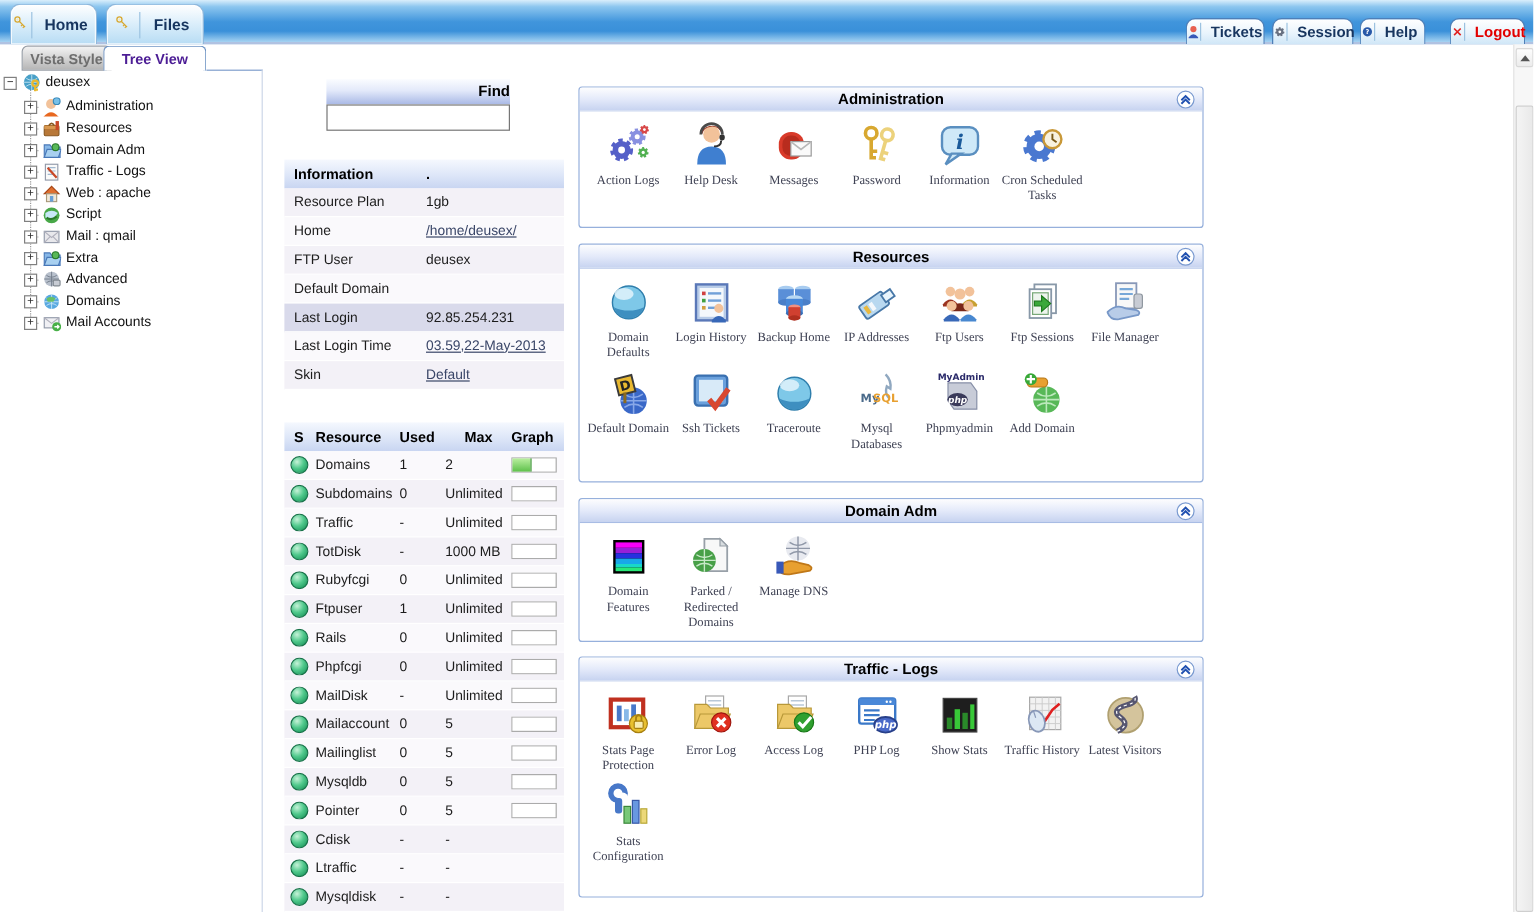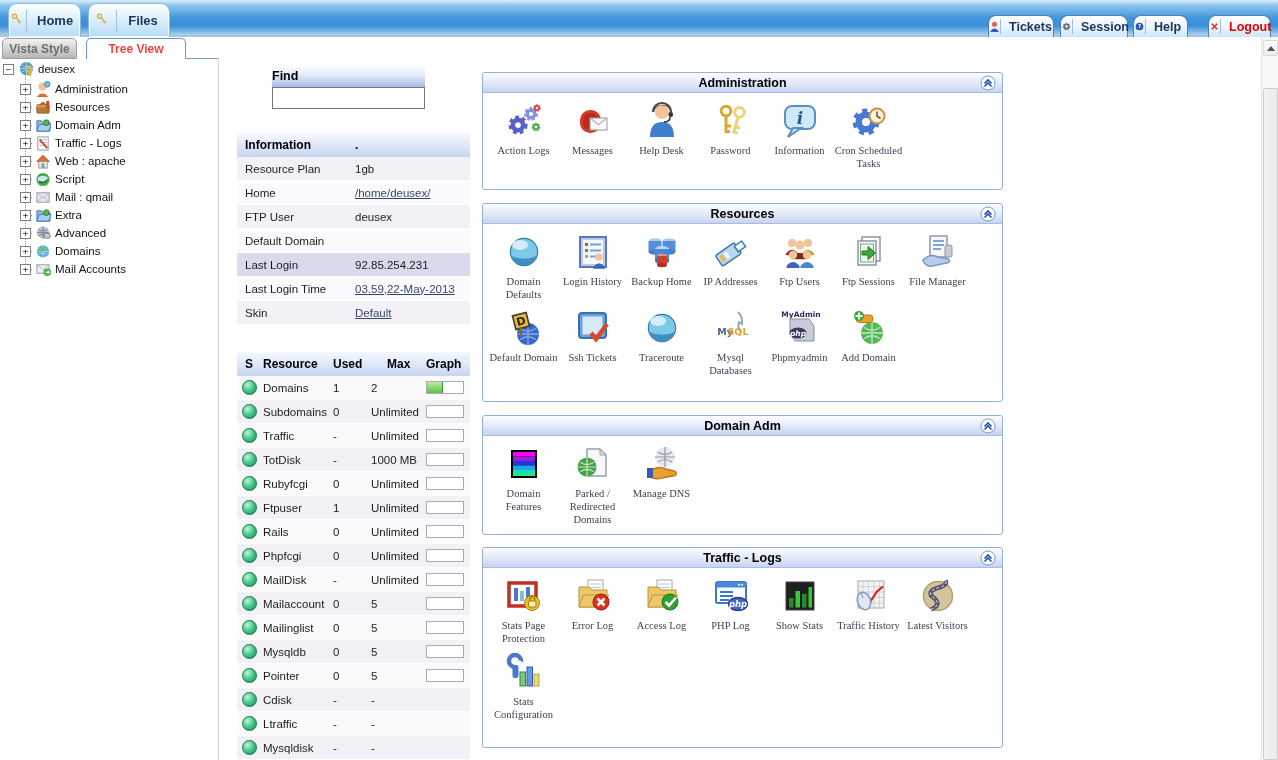--- a/index.html
+++ b/index.html
@@ -21,39 +21,39 @@
     border-radius:8px 8px 0 0; background:linear-gradient(180deg,#ffffff 0%,#e9f4fc 55%,#cfe6f7 100%);
     display:flex; align-items:center; cursor:pointer; }
   .rtab .icobox { width:20px; display:flex; justify-content:center; align-items:center;
     border-right:1px solid #9cc2e0; height:15px; }
   .rtab .lbl { flex:1; text-align:center; font-weight:bold; font-size:12.5px; color:#17355f; padding:0 8px; }
   .rtab.logout .lbl { color:#e20000; }
 
   
   .vtab { position:absolute; top:38px; height:21px; border-radius:5px 5px 0 0; display:flex;
     align-items:center; justify-content:center; font-weight:bold; font-size:12px; cursor:pointer; }
-  .vtab.inactive { left:2px; width:75px; background:linear-gradient(180deg,#f2f2f2,#b6b6b6);
+  .vtab.inactive { left:18px; width:75px; background:linear-gradient(180deg,#f2f2f2,#b6b6b6);
     border:1px solid #9aa0a8; color:#6e6e6e; }
-  .vtab.active { left:86px; width:100px; background:#fff; border:1px solid #6f94c4; border-bottom:none; color:#ef4444; z-index:3; }
+  .vtab.active { left:86px; width:86px; background:#fff; border:1px solid #6f94c4; border-bottom:none; color:#4c1d95; z-index:3; }
   .tab-underline { position:absolute; left:172px; top:58px; width:47px; height:1px; background:#7f9fcc; }
   .tree-border { position:absolute; left:218px; top:58px; width:1px; height:702px; background:#ccd6e8; }
 
   
   #tree { position:absolute; left:0; top:60px; width:218px; height:700px; font-size:11.5px; color:#111; }
   .tree-row { position:absolute; height:18px; display:flex; align-items:center; cursor:pointer; white-space:nowrap; }
   .tbox { width:11px; height:11px; border:1px solid #808080; background:#fff; font-size:9px; line-height:9px;
     text-align:center; color:#333; margin-right:4px; flex:0 0 auto; font-family:"DejaVu Sans Mono",monospace; }
   .ticon { width:17px; height:16px; margin-right:3px; flex:0 0 auto; }
   .tguide { position:absolute; border-left:1px dotted #9a9a9a; width:0; }
   .tstub { position:absolute; border-top:1px dotted #9a9a9a; height:0; }
 
   
   #find { position:absolute; left:272px; top:66px; width:153px; }
   #find .hd { height:21px; background:linear-gradient(180deg,#fafcff 0%,#e3e9fa 45%,#a9b9e6 100%);
-    text-align:left; font-weight:bold; font-size:12.5px; color:#000; line-height:21px; }
+    text-align:right; font-weight:bold; font-size:12.5px; color:#000; line-height:21px; }
   #find input { width:153px; height:22px; border:1px solid #767676; background:#fff; padding:0 4px; font-size:12px; }
 
   
   .dtable { position:absolute; left:237px; width:233px; font-size:11.5px; color:#1c1c1c; }
   .drow { display:flex; height:24px; align-items:center; }
   .dhead { background:linear-gradient(180deg,#f5f8fe 0%,#dde6f8 55%,#c8d5f1 100%); font-weight:bold; font-size:12px; color:#000; }
   .alt0 { background:#faf9fc; } .alt1 { background:#f3f1f7; } .hl { background:#d9daeb; }
   .drow > div { overflow:hidden; white-space:nowrap; }
   a.val { color:#3a4668; text-decoration:underline; cursor:pointer; }
   .sphere { width:15px; height:15px; border-radius:50%; border:1px solid #19734a;
@@ -517,40 +517,40 @@
                 <circle cx="32" cy="26" r="1.33" fill="#fff"></circle>
                 <circle cx="33" cy="7" r="3" fill="#d84848" stroke="#d84848" stroke-width="1.6500000000000001" stroke-dasharray="1.35 1.26"></circle>
                 <circle cx="33" cy="7" r="1.1400000000000001" fill="#fff"></circle>
               </svg>
             </div>
             <div class="clbl">Action Logs</div>
           </div>
           <div class="cell">
             <div class="ic">
               <svg width="40" height="40" viewBox="0 0 40 40">
-                <rect x="7" y="9" width="21" height="23" rx="10" fill="#d83a2a"></rect>
-                <rect x="10" y="12" width="15" height="17" rx="7" fill="#b82c1e"></rect>
-                <rect x="17" y="17" width="17" height="12" fill="#fafafa" stroke="#9a9a9a"></rect>
-                <path d="M17 17 l8.5 6.5 L34 17" fill="none" stroke="#b8b8b8" stroke-width="1.4"></path>
-              </svg>
-            </div>
-            <div class="clbl">Messages</div>
-          </div>
-          <div class="cell">
-            <div class="ic">
-              <svg width="40" height="40" viewBox="0 0 40 40">
                 <path d="M8 36 Q8 21 20 21 Q32 21 32 36 Z" fill="#3f7fd0"></path>
                 <circle cx="20" cy="11" r="7" fill="#f2c29a"></circle>
                 <path d="M12 11 A8.5 8.5 0 0 1 28 9.5 L 28 6 Q20 1 12 7 Z" fill="#9c3420"></path>
                 <path d="M11 11 a9 9 0 0 1 18 0" fill="none" stroke="#4a4a4a" stroke-width="2.2"></path>
                 <rect x="26.5" y="11" width="4.5" height="5" rx="2" fill="#333"></rect>
                 <path d="M28 16 q0 5 -6 5" stroke="#333" fill="none" stroke-width="1.6"></path>
               </svg>
             </div>
             <div class="clbl">Help Desk</div>
+          </div>
+          <div class="cell">
+            <div class="ic">
+              <svg width="40" height="40" viewBox="0 0 40 40">
+                <rect x="7" y="9" width="21" height="23" rx="10" fill="#d83a2a"></rect>
+                <rect x="10" y="12" width="15" height="17" rx="7" fill="#b82c1e"></rect>
+                <rect x="17" y="17" width="17" height="12" fill="#fafafa" stroke="#9a9a9a"></rect>
+                <path d="M17 17 l8.5 6.5 L34 17" fill="none" stroke="#b8b8b8" stroke-width="1.4"></path>
+              </svg>
+            </div>
+            <div class="clbl">Messages</div>
           </div>
           <div class="cell">
             <div class="ic">
               <svg width="40" height="40" viewBox="0 0 40 40">
                 <g fill="none" stroke="#d8a830" stroke-width="3">
                   <circle cx="15" cy="10" r="4.8"></circle>
                   <path d="M15 15 V32 M15 25 h5 M15 30.5 h4"></path>
                 </g>
                 <g fill="none" stroke="#ecd27c" stroke-width="3" transform="rotate(16 26 20)">
                   <circle cx="26" cy="11" r="4.8"></circle>

